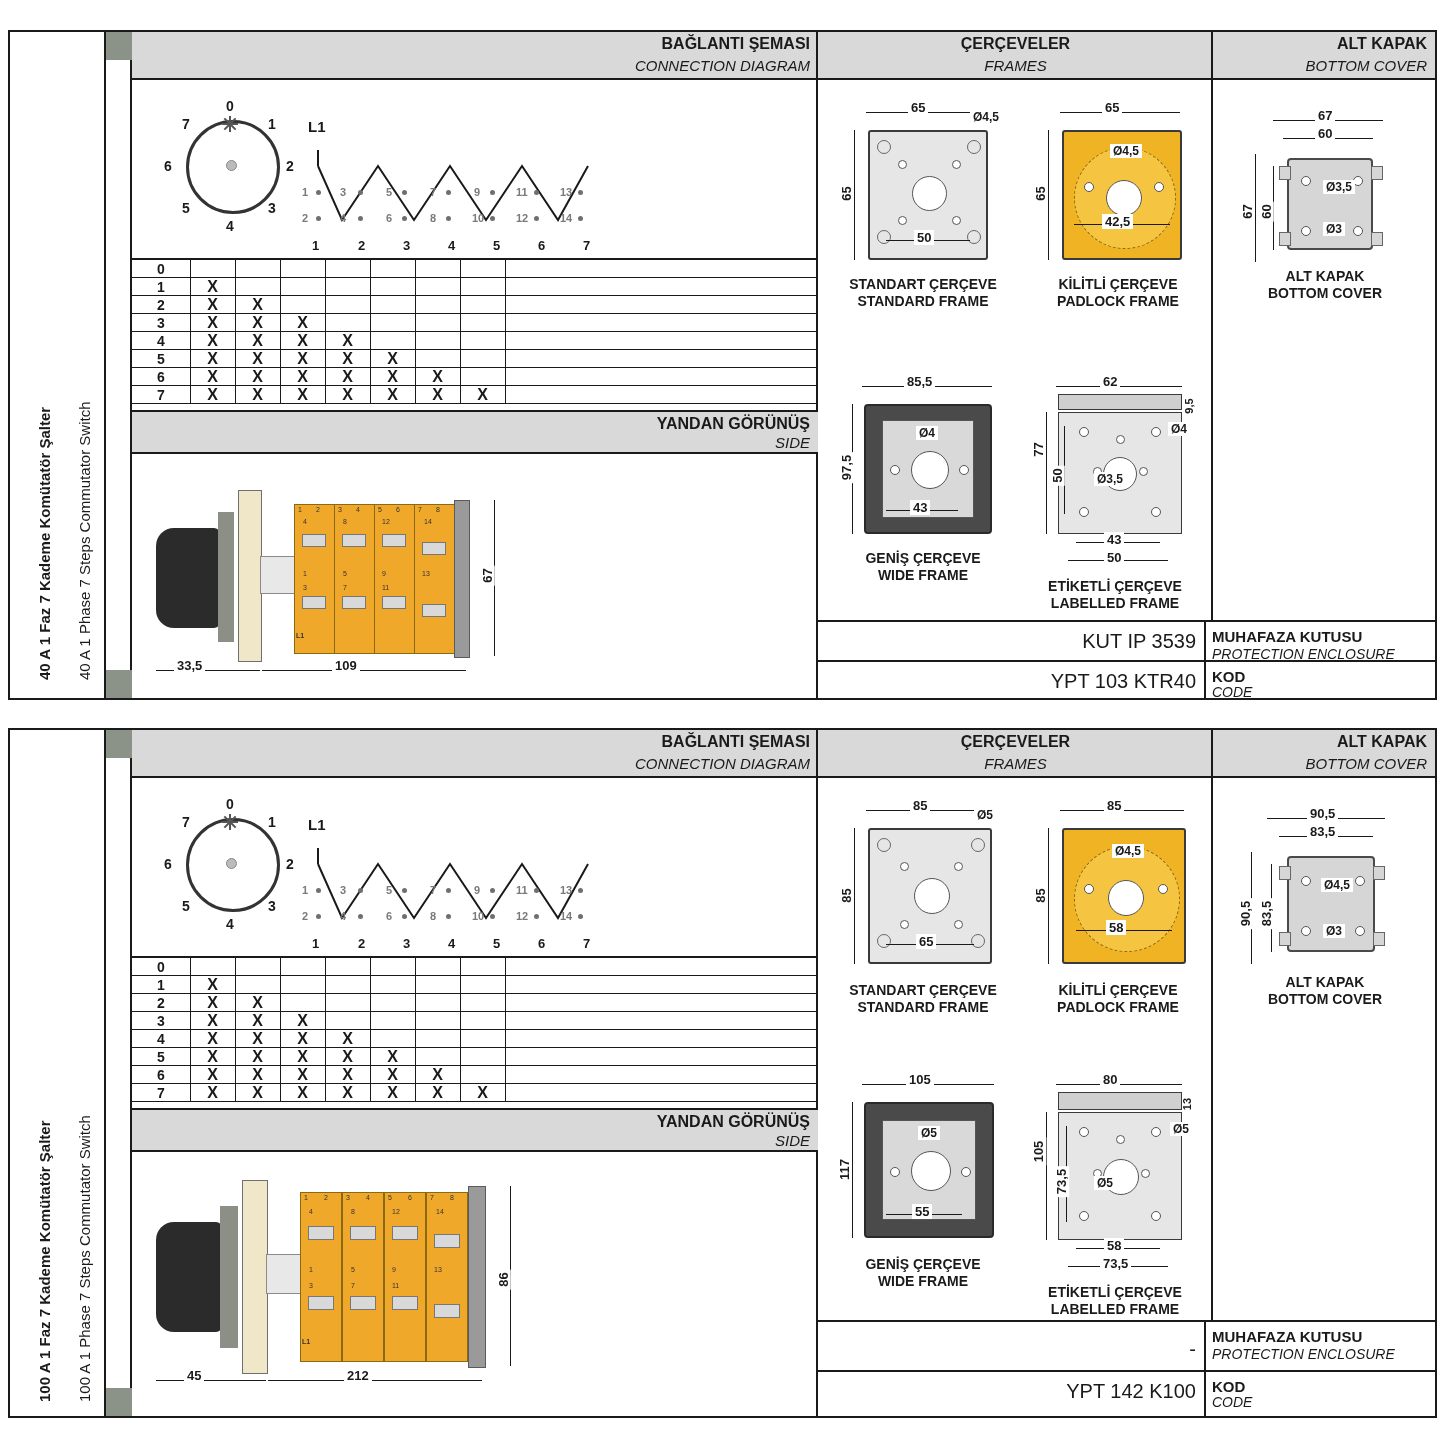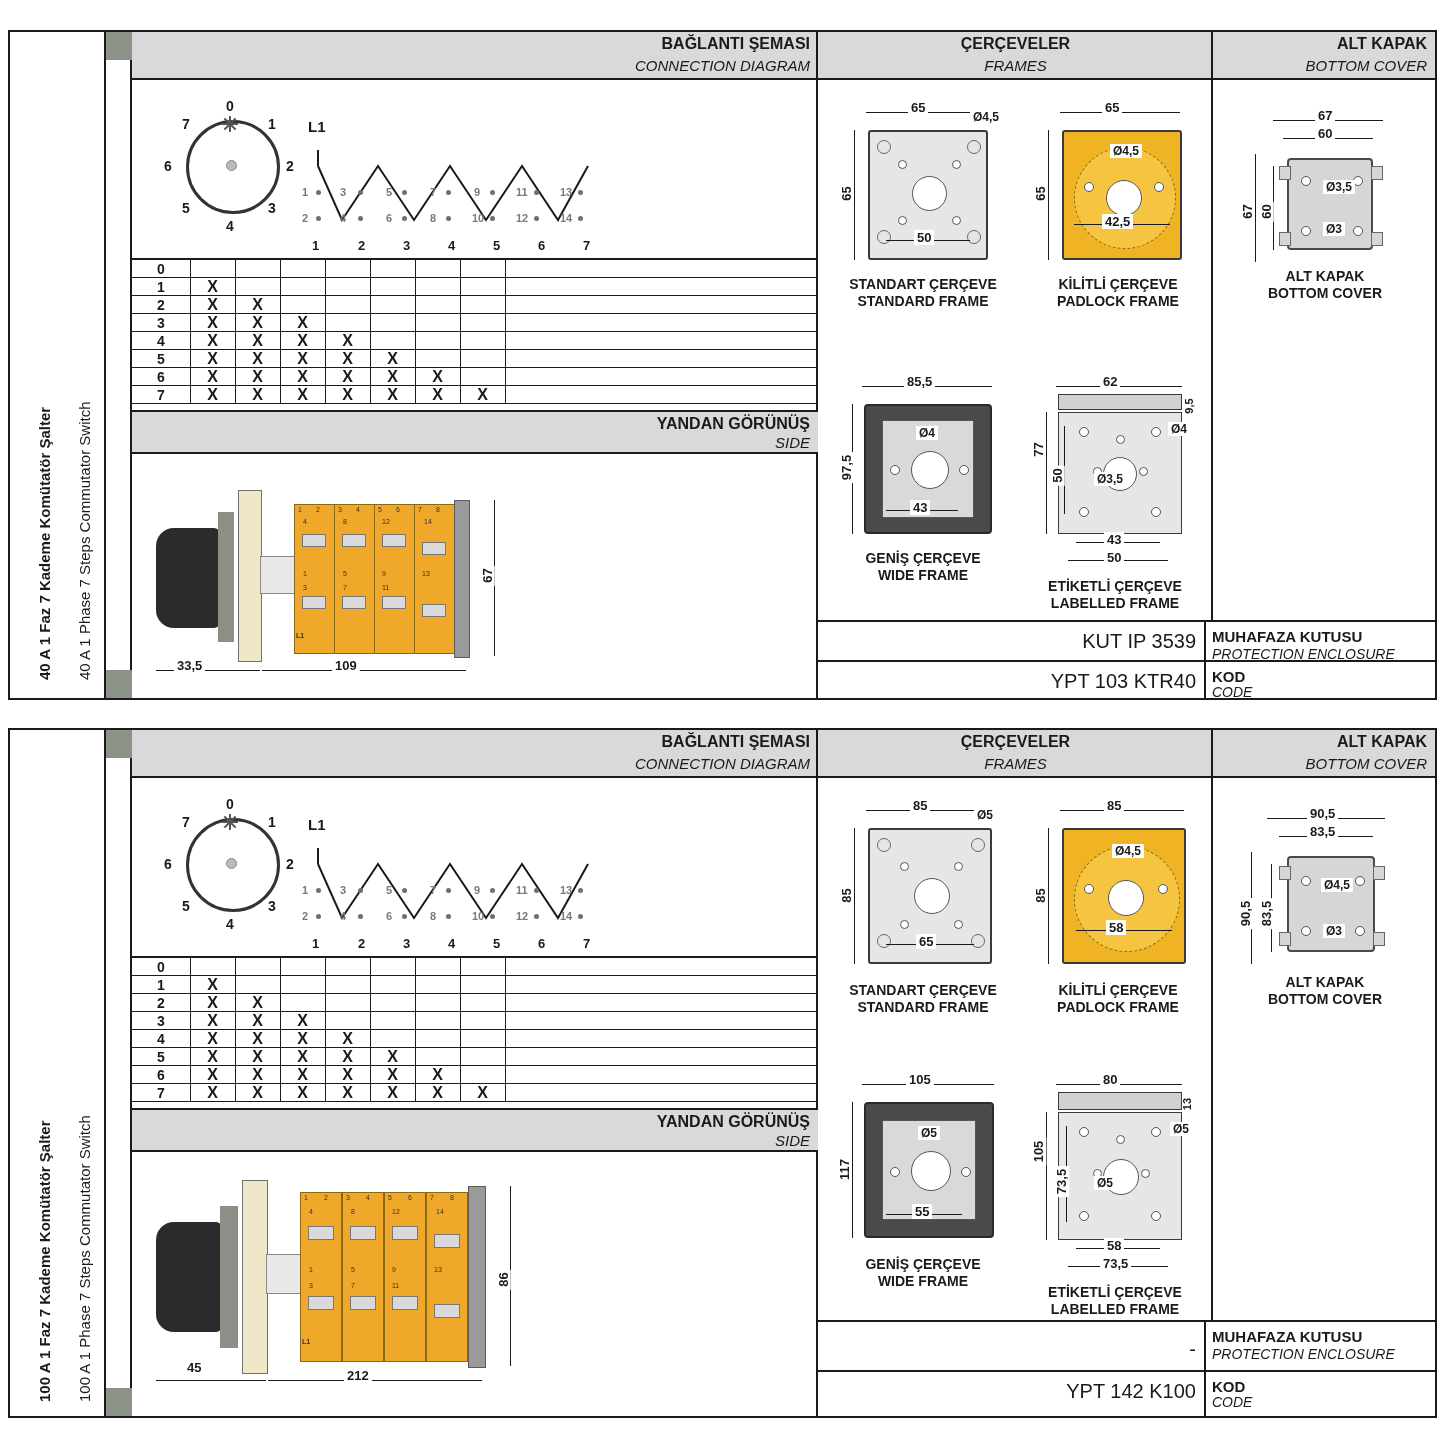--- a/index.html
+++ b/index.html
@@ -619,21 +619,21 @@
         <div class="term" style="left:92px;top:104px;width:24px;height:12px;"></div>
         <div class="term" style="left:134px;top:112px;width:24px;height:12px;"></div>
         <div class="tiny" style="left:9px;top:90px;">3</div>
           <div class="tiny" style="left:51px;top:90px;">7</div>
         <div class="tiny" style="left:92px;top:90px;">11</div>
         <div class="tiny" style="left:2px;top:146px;font-weight:bold;">L1</div>
       </div>
       <div class="endcap" style="left:336px;top:32px;width:16px;height:180px;"></div>
 
       <div class="dim dimh" style="left:24px;top:226px;width:110px;"></div>
-      <div class="dtxt" style="left:52px;top:206px;">45</div>
+      <div class="dtxt" style="left:52px;top:214px;">45</div>
       <div class="dim dimh" style="left:136px;top:226px;width:214px;"></div>
       <div class="dtxt" style="left:212px;top:214px;">212</div>
       <div class="dim dimv" style="left:378px;top:32px;height:180px;"></div>
       <div class="dtxt v" style="left:361px;top:118px;">86</div>
     </div>
 
     <div class="frm" style="left:818px;top:56px;width:190px;height:260px;">
       <div class="dim dimh" style="left:38px;top:24px;width:124px;"></div>
       <div class="dtxt" style="left:82px;top:12px;">85</div>
       <div class="dtxt" style="left:146px;top:22px;font-size:12px;">Ø5</div>

